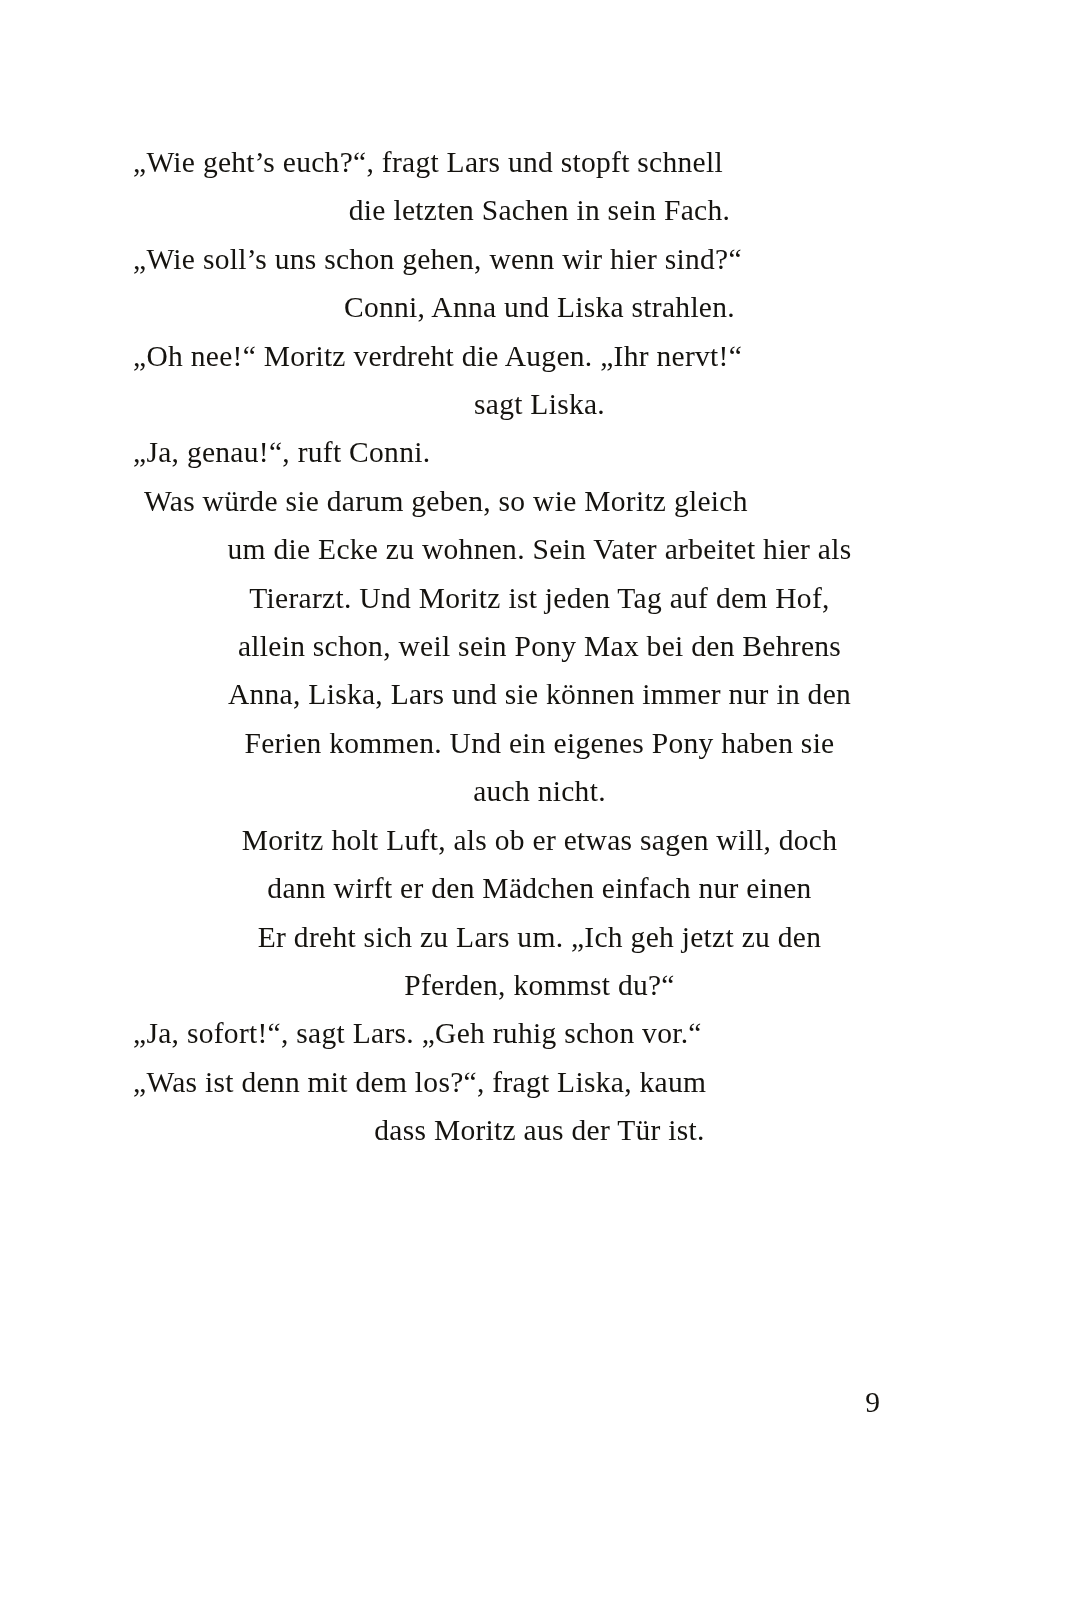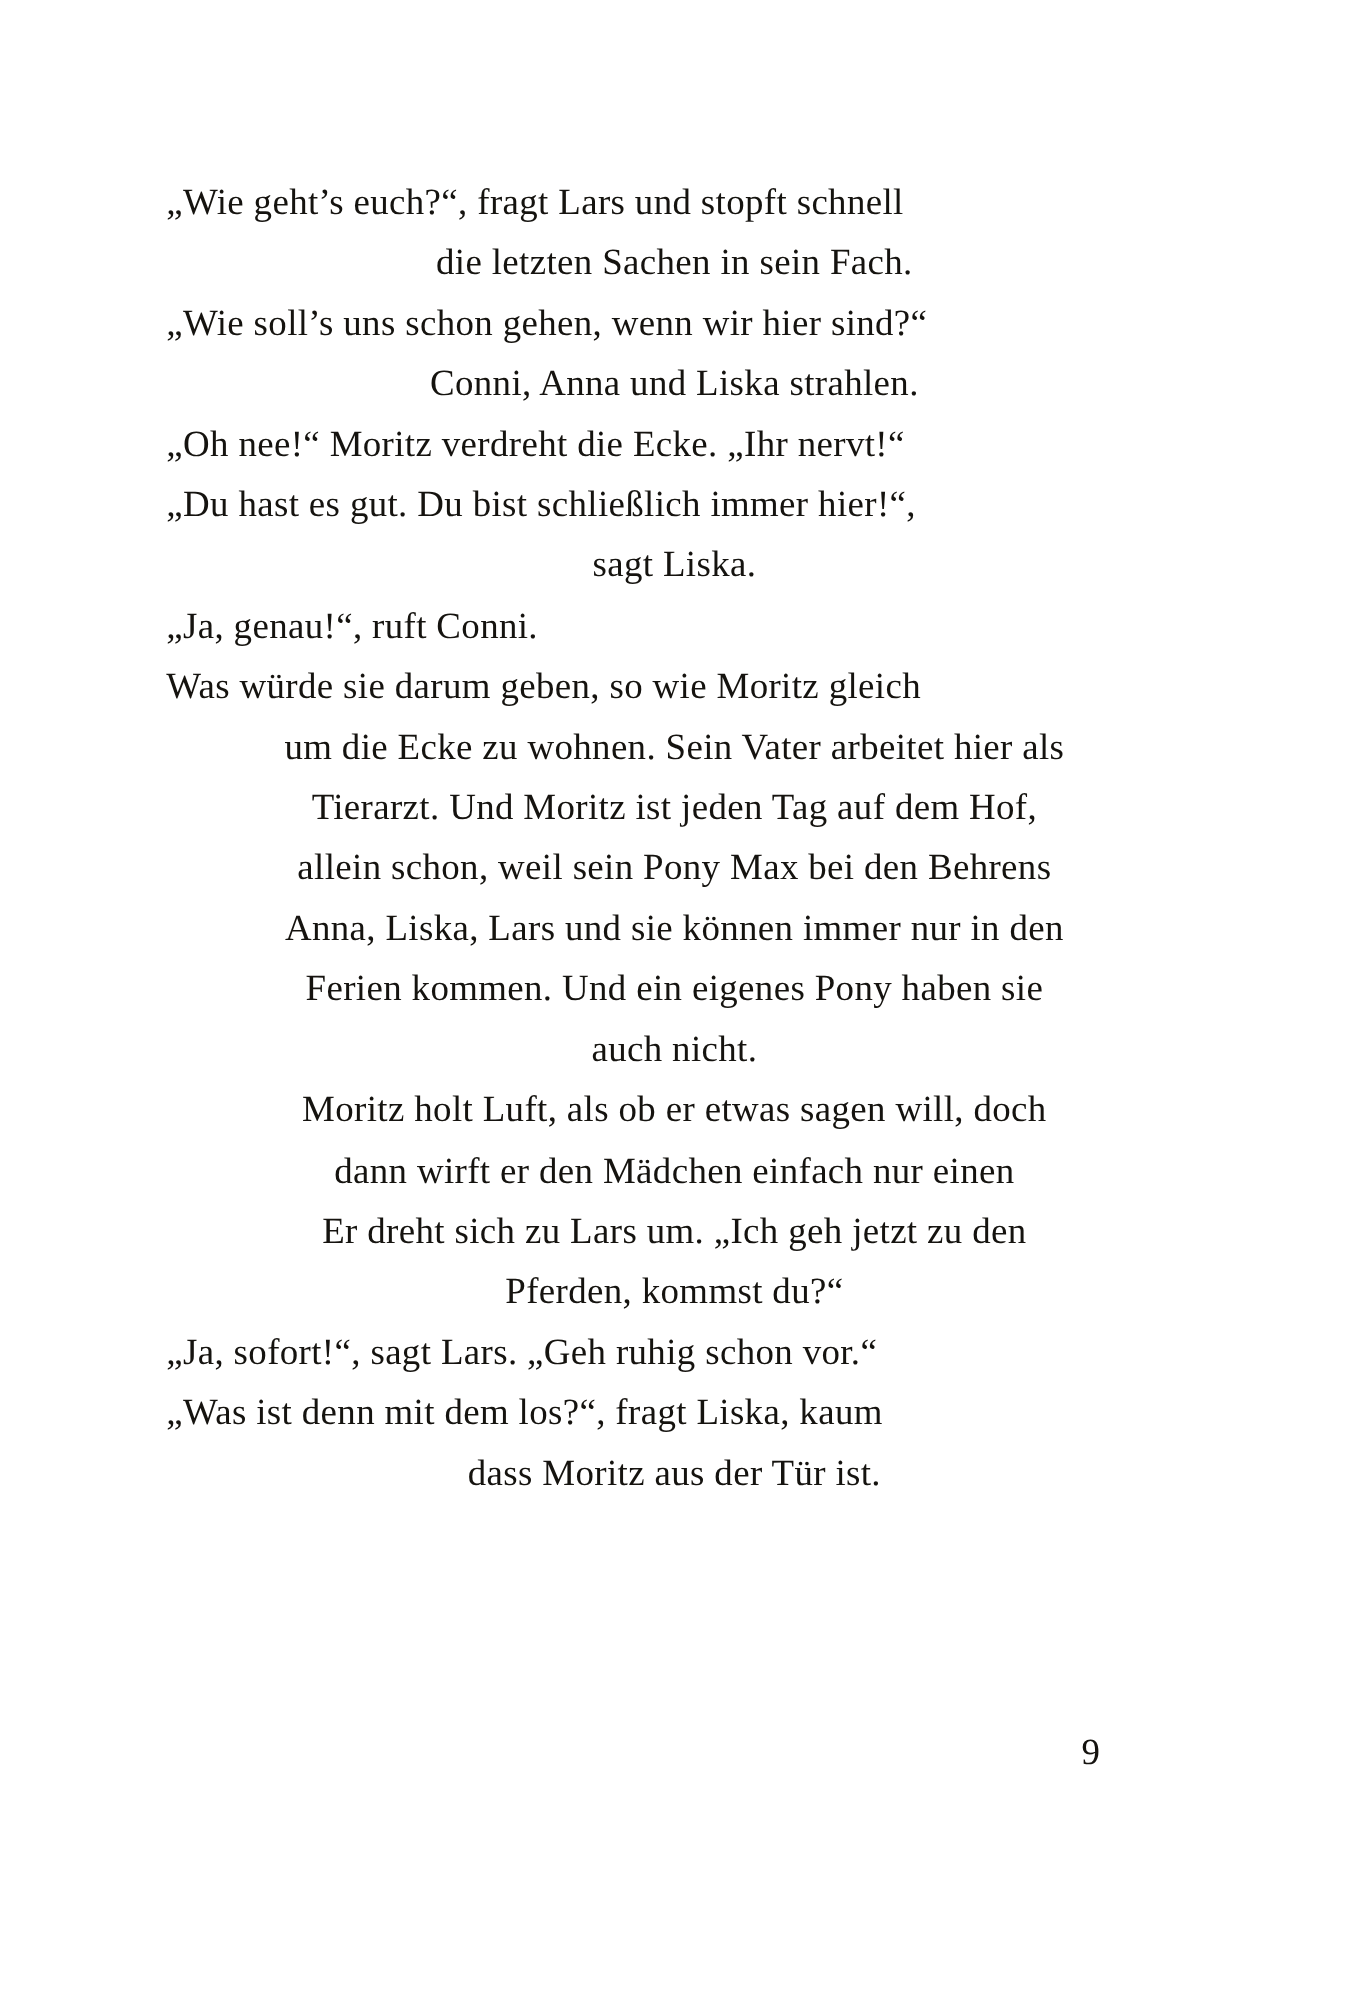--- a/index.html
+++ b/index.html
@@ -37,20 +37,21 @@
   }
   
   .line.hang {
     margin-left: 0px;
   }
   .line.indent {
     margin-left: 13px;
     text-align: center;
   }
   .line.flush {
+    margin-left: 11px;
     font-family: Liberation Serif, serif;
   }
   .folio {
     position: absolute;
     left: 0;
     top: 1385px;
     width: 880px;
     text-align: right;
     font-size: 29.5px;
     line-height: 34px;
@@ -60,22 +61,21 @@
 </head>
 <body>
 
 <div class="page">
 
   <div class="text-block">
       <div class="line hang">„Wie geht’s euch?“, fragt Lars und stopft schnell</div>
       <div class="line indent">die letzten Sachen in sein Fach.</div>
       <div class="line hang">„Wie soll’s uns schon gehen, wenn wir hier sind?“</div>
       <div class="line indent">Conni, Anna und Liska strahlen.</div>
-      <div class="line hang">„Oh nee!“ Moritz verdreht die Ecke. „Ihr nervt!“</div>
-      <div class="line hang">„Du hast es gut. Du bist schließlich immer hier!“,</div>
+      <div class="line hang">„Oh nee!“ Moritz verdreht die Augen. „Ihr nervt!“</div>
       <div class="line indent">sagt Liska.</div>
       <div class="line hang">„Ja, genau!“, ruft Conni.</div>
       <div class="line flush">Was würde sie darum geben, so wie Moritz gleich</div>
       <div class="line indent">um die Ecke zu wohnen. Sein Vater arbeitet hier als</div>
       <div class="line indent">Tierarzt. Und Moritz ist jeden Tag auf dem Hof,</div>
       <div class="line indent">allein schon, weil sein Pony Max bei den Behrens</div>
       <div class="line indent">Anna, Liska, Lars und sie können immer nur in den</div>
       <div class="line indent">Ferien kommen. Und ein eigenes Pony haben sie</div>
       <div class="line indent">auch nicht.</div>
       <div class="line indent">Moritz holt Luft, als ob er etwas sagen will, doch</div>

